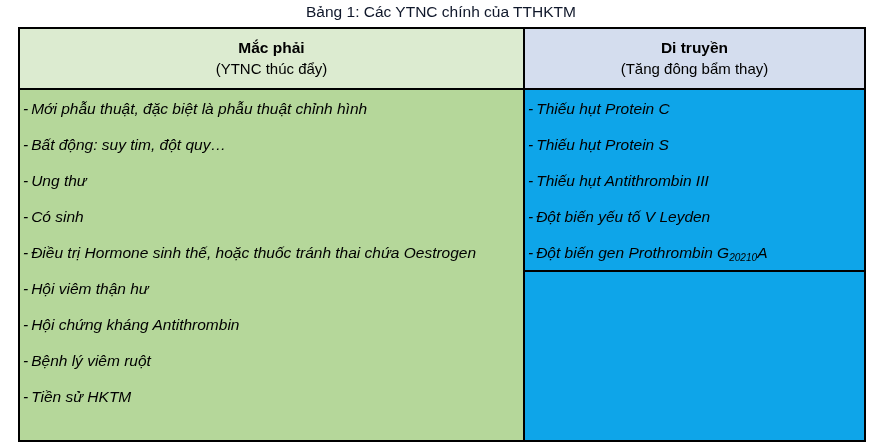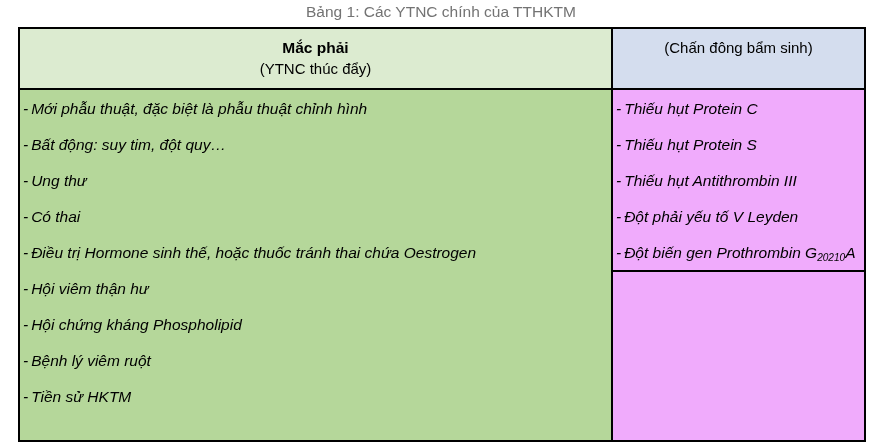--- a/index.html
+++ b/index.html
@@ -25,21 +25,21 @@
   }
 
   .table-caption {
     position: absolute;
     left: 0;
     top: 2px;
     width: 882px;
     text-align: center;
     font-size: 15.5px;
     line-height: 20px;
-    color: #737373;
+    color: #0f172a;
     white-space: nowrap;
   }
 
   .table-wrap {
     position: absolute;
     left: 18px;
     top: 27px;
     width: 848px;
     border: 2.5px solid #000000;
     box-sizing: border-box;
@@ -49,21 +49,21 @@
 
   .row-head {
     display: flex;
     border-bottom: 2.5px solid #000000;
   }
   .row-body {
     display: flex;
   }
 
   .col-left {
-    width: 593px;
+    width: 505px;
     box-sizing: border-box;
     border-right: 2.5px solid #000000;
     flex: none;
   }
   .col-right {
     flex: 1 1 auto;
     box-sizing: border-box;
   }
 
   .head-cell {
@@ -77,21 +77,21 @@
     font-size: 15.5px;
     font-weight: bold;
     line-height: 21px;
   }
   .head-sub {
     font-size: 15px;
     line-height: 21px;
   }
 
   .body-green { background: #b5d79a; }
-  .body-blue  { background: #f0abfc; }
+  .body-blue  { background: #0ea5e9; }
 
   .list {
     padding: 0;
     margin: 0;
     list-style: none;
   }
   .list-left {
     padding: 9px 8px 6px 3px;
     min-height: 322px;
     box-sizing: border-box;
@@ -145,47 +145,48 @@
   <div class="table-caption">Bảng 1: Các YTNC chính của TTHKTM</div>
 
   <div class="table-wrap">
 
     <div class="row-head">
       <div class="col-left head-cell head-green">
         <div class="head-title">Mắc phải</div>
         <div class="head-sub">(YTNC thúc đẩy)</div>
       </div>
       <div class="col-right head-cell head-blue">
-        <div class="head-sub">(Chấn đông bẩm sinh)</div>
+        <div class="head-title">Di truyền</div>
+        <div class="head-sub">(Tăng đông bẩm thay)</div>
       </div>
     </div>
 
     <div class="row-body">
 
       <div class="col-left body-green">
         <ul class="list list-left" id="acquired-list">
             <li class="list-item"><span class="dash">-</span><span>Mới phẫu thuật, đặc biệt là phẫu thuật chỉnh hình</span></li>
             <li class="list-item"><span class="dash">-</span><span>Bất động: suy tim, đột quy…</span></li>
             <li class="list-item"><span class="dash">-</span><span>Ung thư</span></li>
-            <li class="list-item"><span class="dash">-</span><span>Có thai</span></li>
+            <li class="list-item"><span class="dash">-</span><span>Có sinh</span></li>
             <li class="list-item"><span class="dash">-</span><span>Điều trị Hormone sinh thế, hoặc thuốc tránh thai chứa Oestrogen</span></li>
             <li class="list-item"><span class="dash">-</span><span>Hội viêm thận hư</span></li>
-            <li class="list-item"><span class="dash">-</span><span>Hội chứng kháng Phospholipid</span></li>
+            <li class="list-item"><span class="dash">-</span><span>Hội chứng kháng Antithrombin</span></li>
             <li class="list-item"><span class="dash">-</span><span>Bệnh lý viêm ruột</span></li>
             <li class="list-item"><span class="dash">-</span><span>Tiền sử HKTM</span></li>
           </ul>
       </div>
 
       <div class="col-right">
         <div class="body-blue right-upper">
           <ul class="list list-right" id="inherited-list">
               <li class="list-item"><span class="dash">-</span><span>Thiếu hụt Protein C</span></li>
               <li class="list-item"><span class="dash">-</span><span>Thiếu hụt Protein S</span></li>
               <li class="list-item"><span class="dash">-</span><span>Thiếu hụt Antithrombin III</span></li>
-              <li class="list-item"><span class="dash">-</span><span>Đột phải yếu tố V Leyden</span></li>
+              <li class="list-item"><span class="dash">-</span><span>Đột biến yếu tố V Leyden</span></li>
               <li class="list-item"><span class="dash">-</span><span>Đột biến gen Prothrombin G<sub>20210</sub>A</span></li>
             </ul>
         </div>
         <div class="body-blue right-lower"></div>
       </div>
 
     </div>
   </div>
 
   <div class="stray-mark">̀</div>

